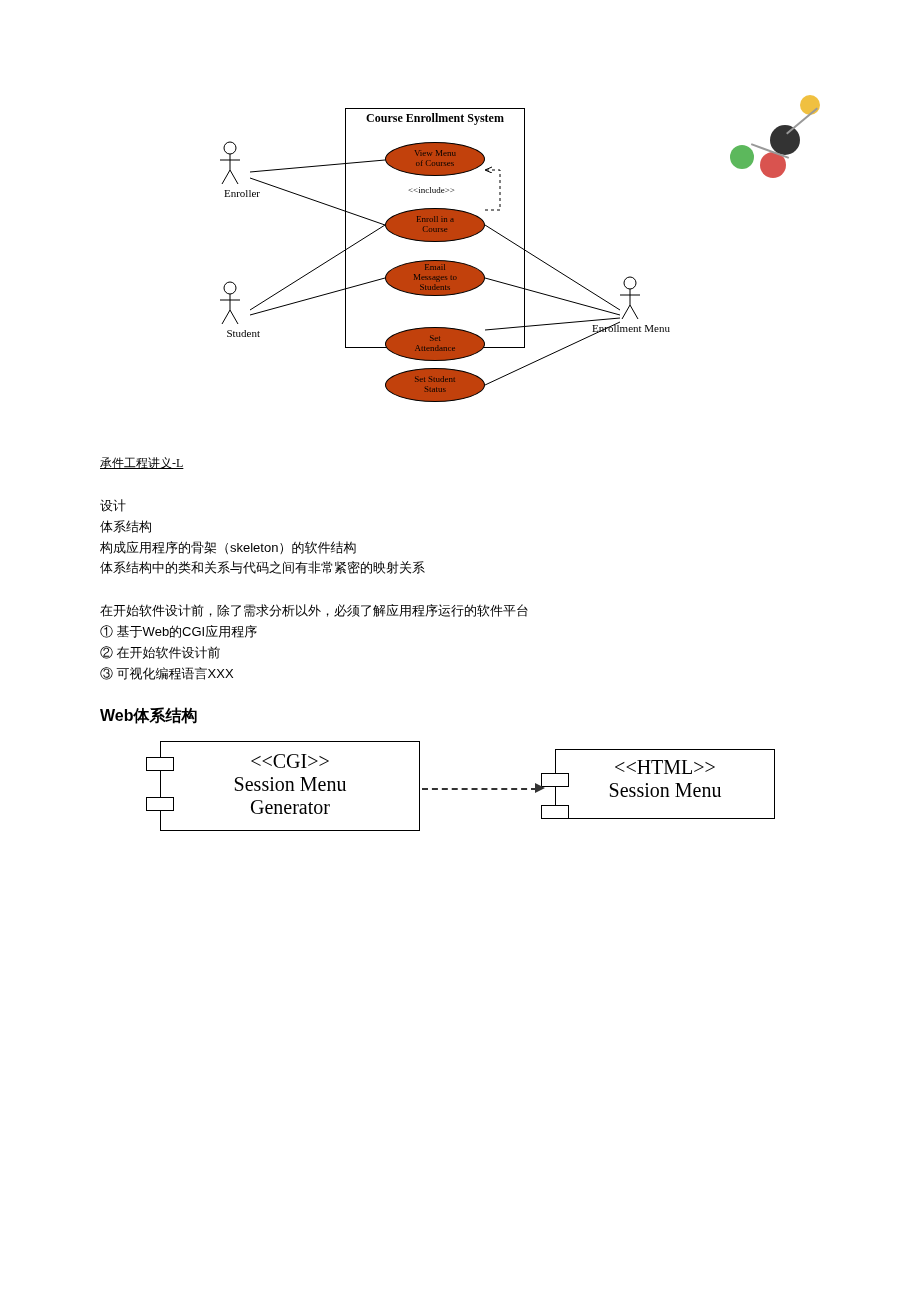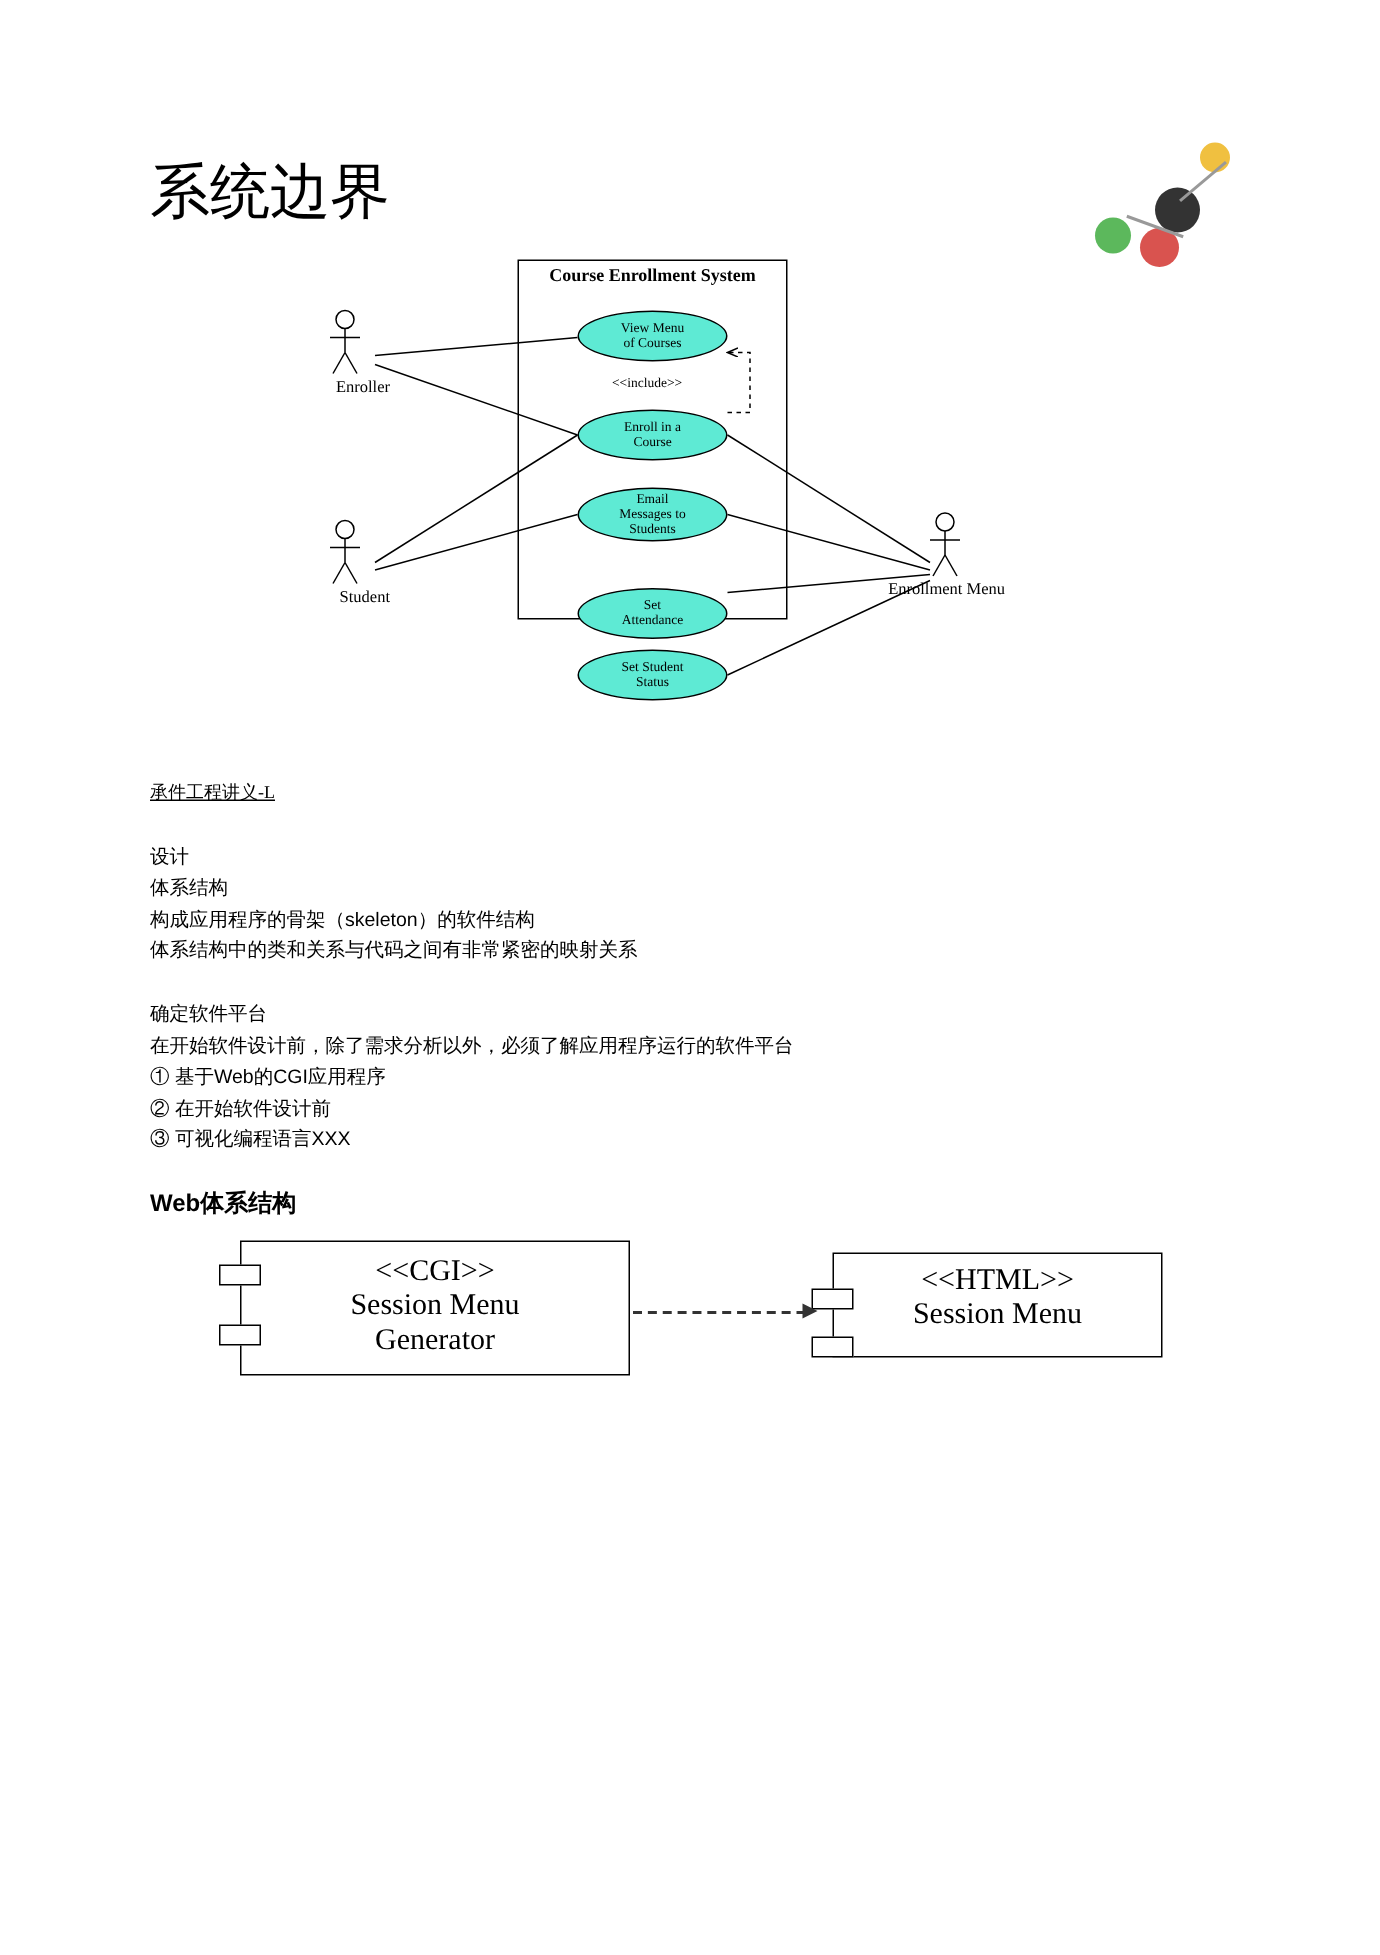--- a/index.html
+++ b/index.html
@@ -4,21 +4,21 @@
 <style>
   * { margin: 0; padding: 0; box-sizing: border-box; }
   body { width: 920px; height: 1303px; background: #fff; font-family: "Microsoft YaHei", sans-serif; color: #000; position: relative; }
   .page { position: absolute; left: 100px; top: 100px; width: 720px; }
   .title { font-size: 40px; font-weight: 500; margin-bottom: 10px; }
   .decor { position: absolute; right: -30px; top: -10px; width: 130px; height: 90px; }
   .atom-ball { border-radius: 50%; position: absolute; }
   .diagram-wrap { width: 540px; margin: 0 auto 10px auto; position: relative; height: 330px; }
   .sysbox { position: absolute; left: 155px; top: 8px; width: 180px; height: 240px; border: 1px solid #000; }
   .sysbox-title { text-align: center; font-size: 12px; font-weight: bold; font-family: "Times New Roman", serif; padding-top: 2px; }
-  .usecase { position: absolute; width: 100px; height: 34px; border: 1px solid #000; border-radius: 50%; font-size: 9px; line-height: 1.1; display: flex; align-items: center; justify-content: center; text-align: center; font-family: "Times New Roman", serif; background: #5eead4; }
+  .usecase { position: absolute; width: 100px; height: 34px; border: 1px solid #000; border-radius: 50%; font-size: 9px; line-height: 1.1; display: flex; align-items: center; justify-content: center; text-align: center; font-family: "Times New Roman", serif; background: #c2410c; }
   .actor { position: absolute; width: 60px; text-align: right; }
   .actor svg { display: block; margin: 0 auto; }
   .actor-label { font-size: 11px; font-family: "Times New Roman", serif; margin-top: 2px; }
   .connector { position: absolute; pointer-events: none; }
   .caption { font-size: 12px; text-decoration: underline; margin: 25px 0 24px 0; font-family: Liberation Serif, serif; }
   .body-text { font-size: 13px; line-height: 1.6; }
   .body-text p { margin: 0; }
   .section-gap { height: 22px; }
   .bold-h { font-weight: bold; font-size: 16px; margin-top: 22px; margin-bottom: 6px; }
   .web-arch { position: relative; width: 700px; height: 160px; margin-top: 4px; }
@@ -26,21 +26,20 @@
   .comp-port { position: absolute; width: 28px; height: 14px; border: 1.5px solid #000; background: #fff; }
   .comp-text { font-family: "Times New Roman", serif; font-size: 20px; text-align: center; line-height: 1.15; }
   .dashed-arrow { position: absolute; border-top: 2px dashed #333; }
   .arrow-head { position: absolute; width: 0; height: 0; border-top: 5px solid transparent; border-bottom: 5px solid transparent; border-left: 10px solid #333; }
 </style>
 </head>
 <body>
 
 <div class="page">
 
-  <div class="title">系统边界</div>
 
   <div class="decor">
     <div class="atom-ball" style="width:24px;height:24px;background:#5cb85c;left:10px;top:55px;"></div>
     <div class="atom-ball" style="width:26px;height:26px;background:#d9534f;left:40px;top:62px;"></div>
     <div class="atom-ball" style="width:30px;height:30px;background:#333;left:50px;top:35px;"></div>
     <div class="atom-ball" style="width:20px;height:20px;background:#f0c040;left:80px;top:5px;"></div>
     <div style="position:absolute;width:40px;height:2px;background:#999;left:30px;top:60px;transform:rotate(20deg);"></div>
     <div style="position:absolute;width:40px;height:2px;background:#999;left:62px;top:30px;transform:rotate(-40deg);"></div>
   </div>
 
@@ -111,21 +110,20 @@
   </div>
 
   <div class="caption">承件工程讲义-L</div>
 
   <div class="body-text">
     <p>设计</p>
     <p>体系结构</p>
     <p>构成应用程序的骨架（skeleton）的软件结构</p>
     <p>体系结构中的类和关系与代码之间有非常紧密的映射关系</p>
     <div class="section-gap"></div>
-    <p>确定软件平台</p>
     <p>在开始软件设计前，除了需求分析以外，必须了解应用程序运行的软件平台</p>
     <p>①  基于Web的CGI应用程序</p>
     <p>②  在开始软件设计前</p>
     <p>③  可视化编程语言XXX</p>
   </div>
 
   <div class="bold-h">Web体系结构</div>
 
   <div class="web-arch">
 

